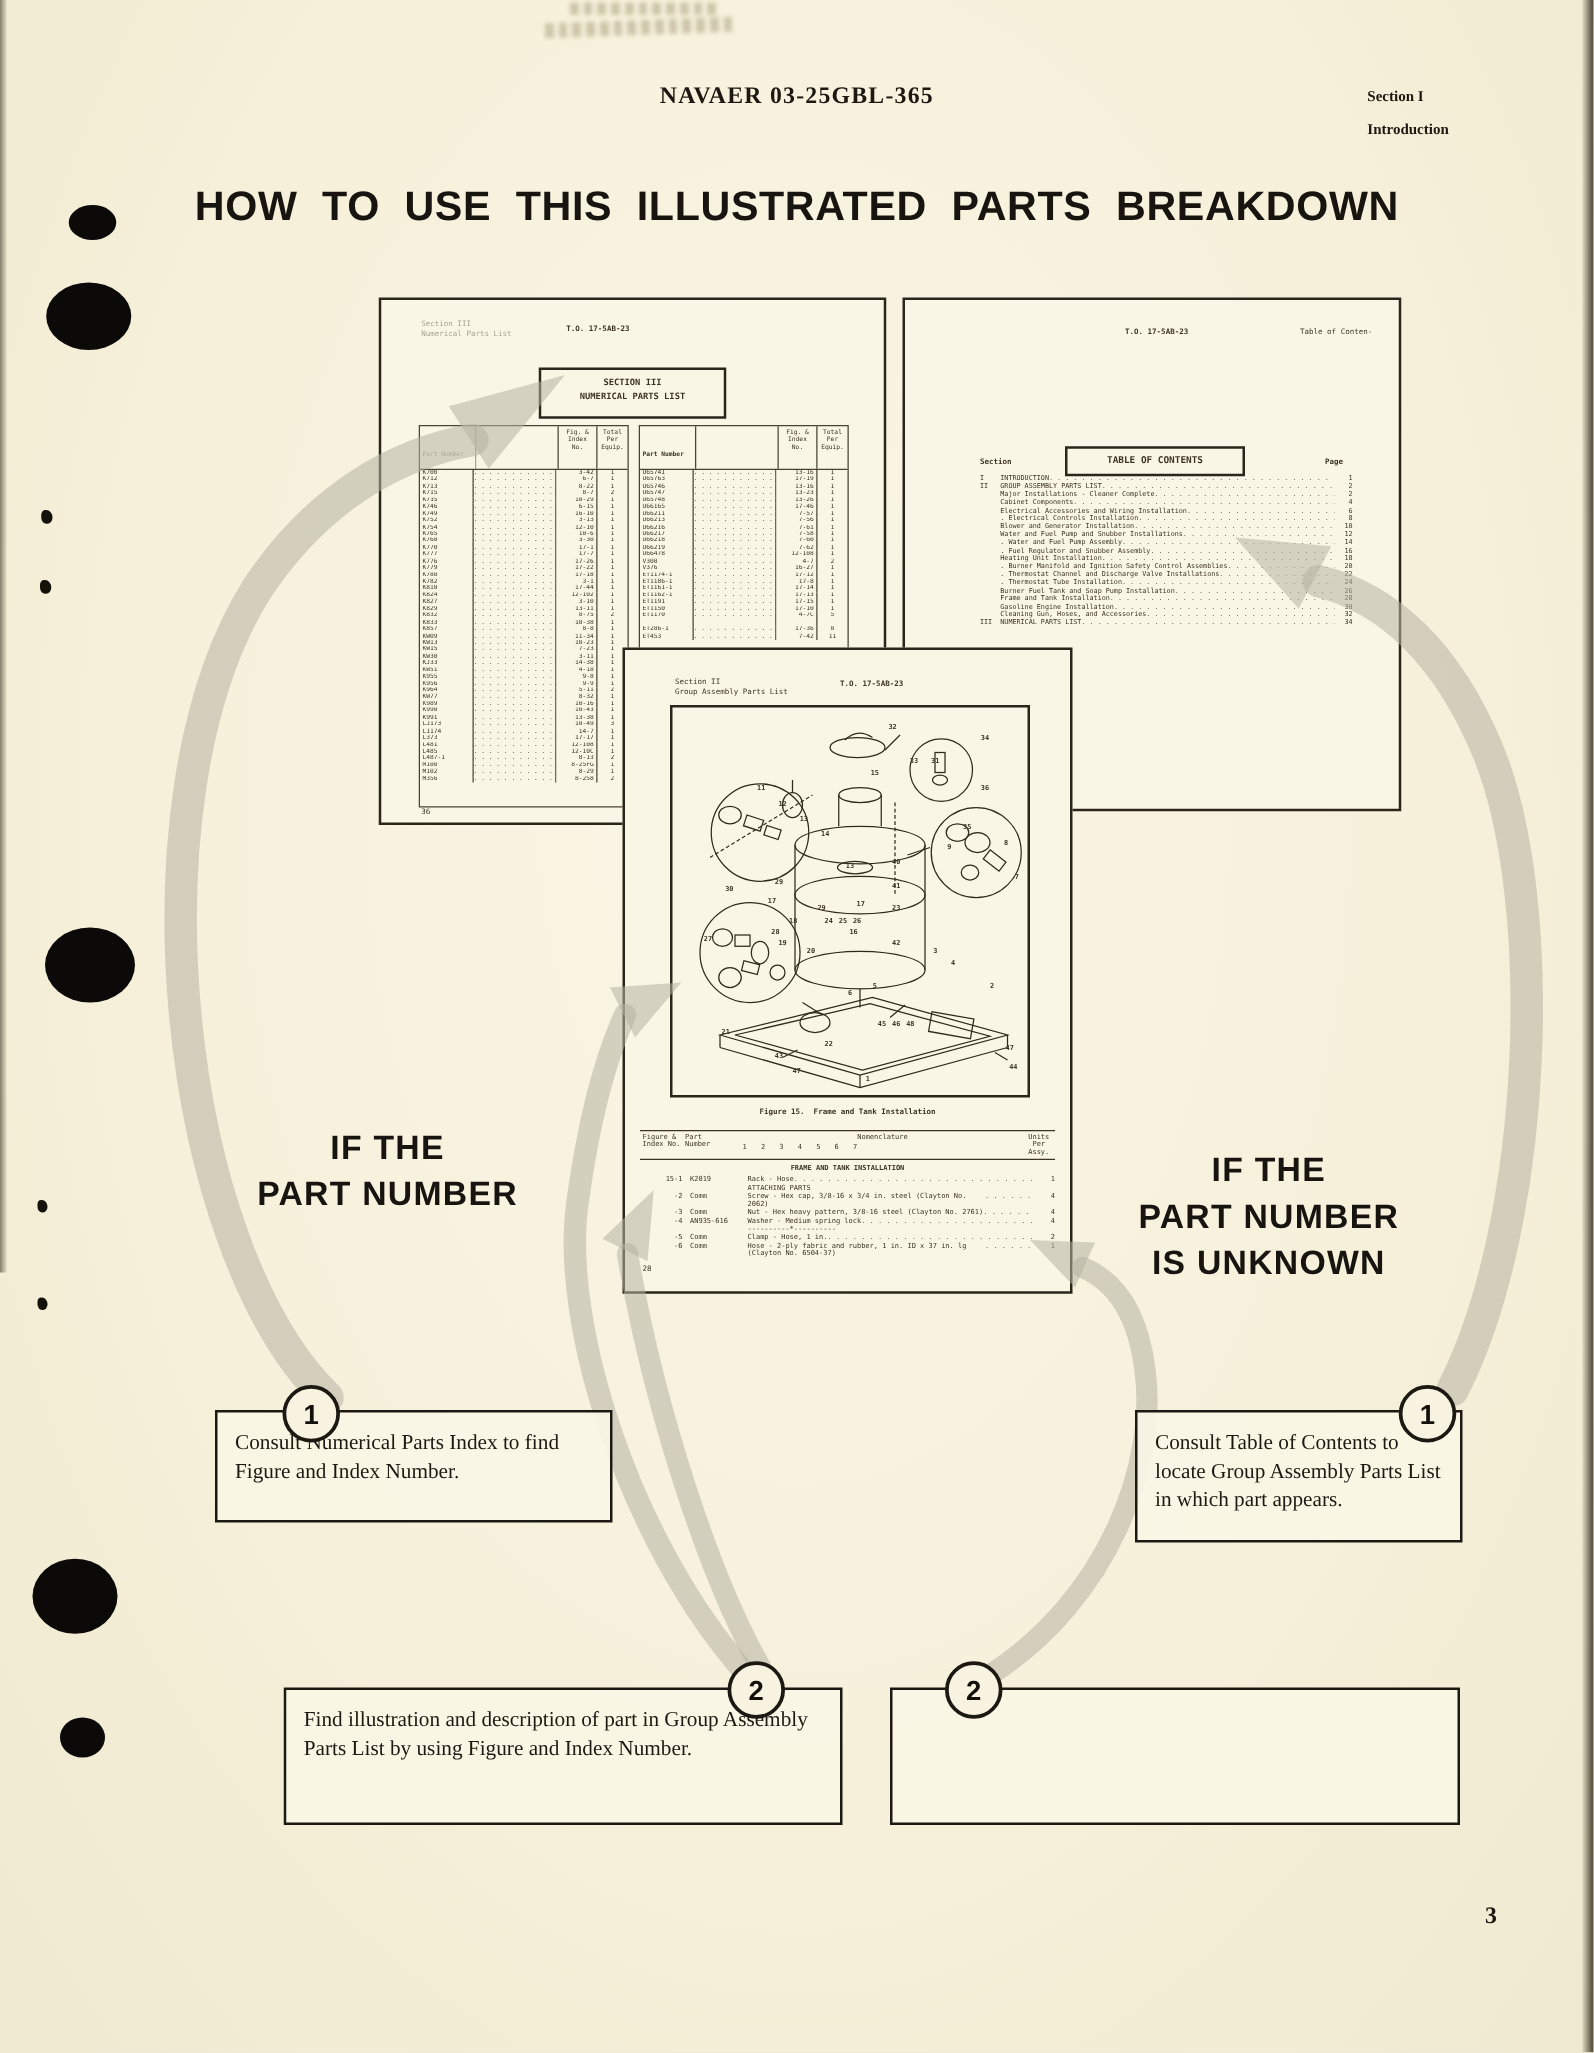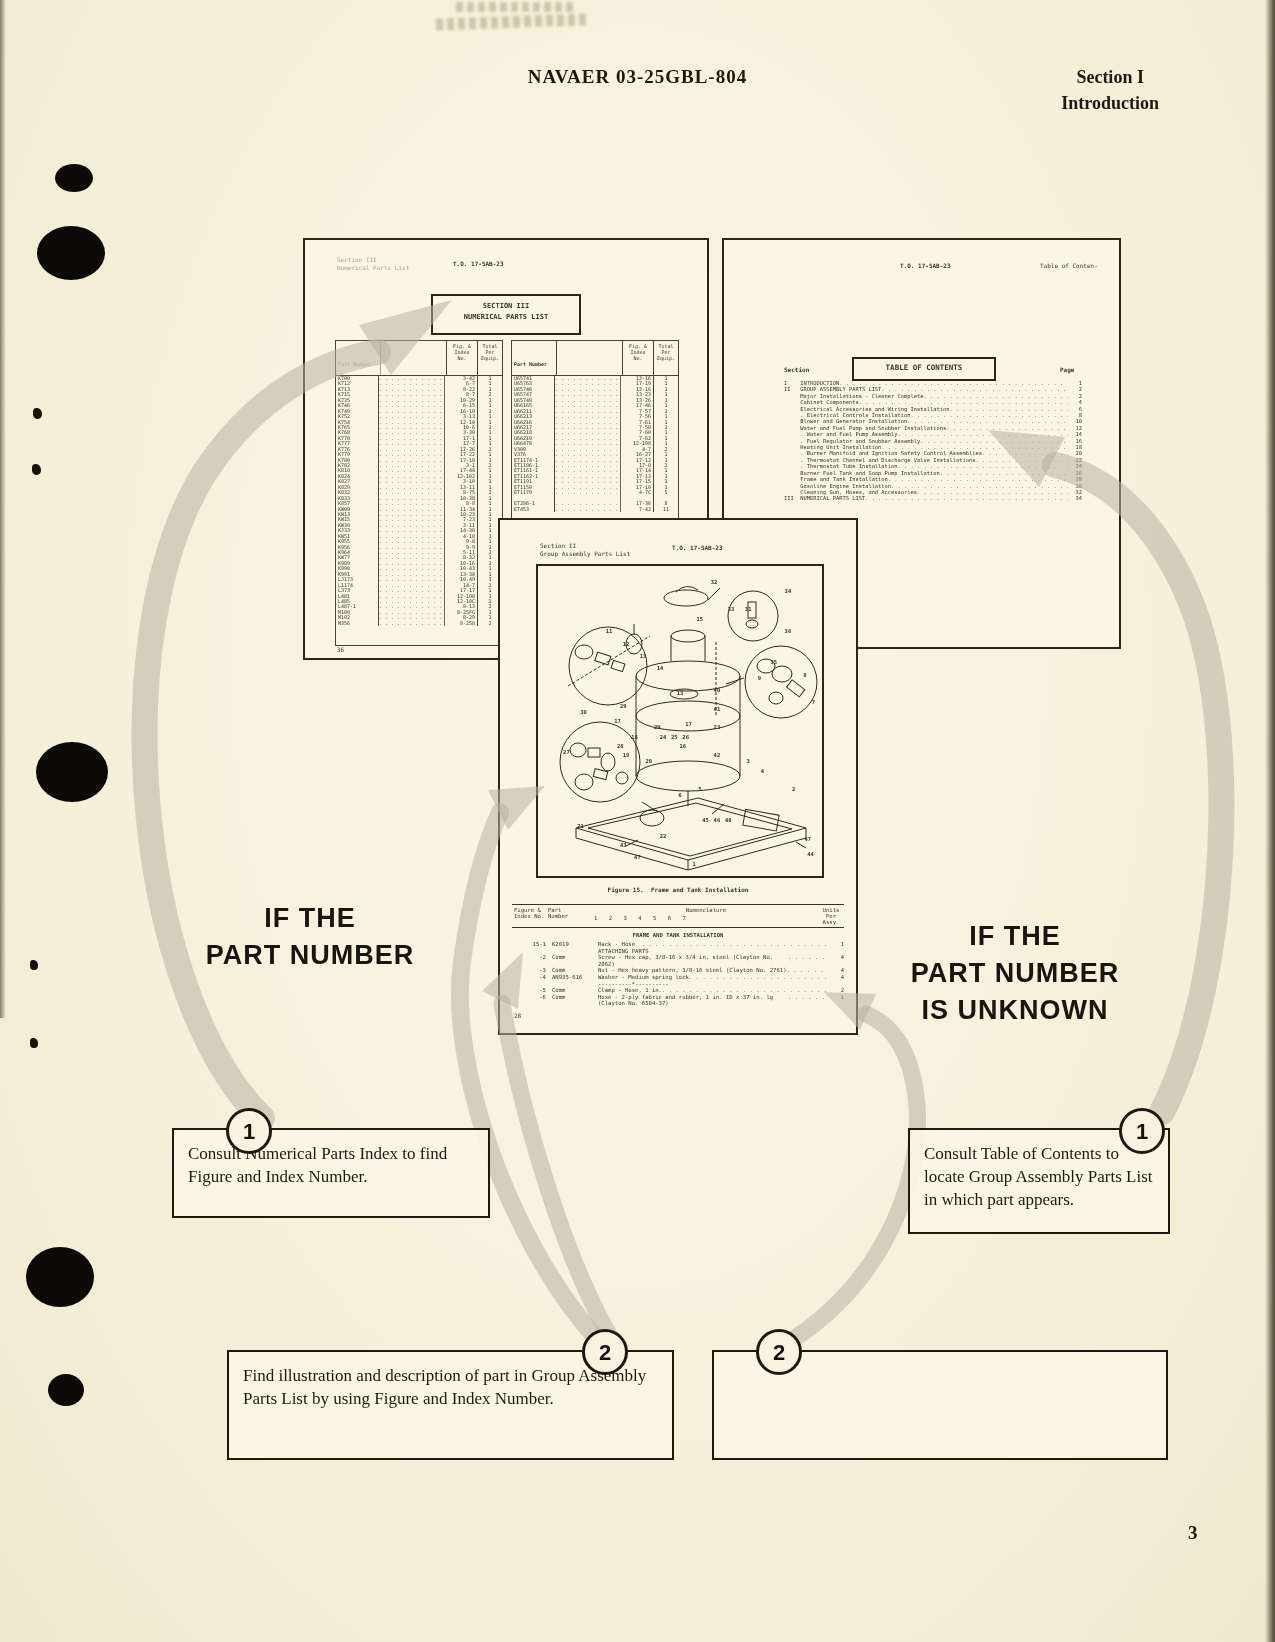--- a/index.html
+++ b/index.html
@@ -13,21 +13,21 @@
   .mark{position:absolute;background:#141209;border-radius:40% 60% 50% 50%;}
   .edge-r{position:absolute;right:0;top:0;width:10px;height:100%;
           background:linear-gradient(to right, rgba(40,35,20,0) 0%, rgba(40,35,20,.75) 85%);}
   .edge-l{position:absolute;left:0;top:0;width:6px;height:62%;
           background:linear-gradient(to right, rgba(40,35,20,.55), rgba(40,35,20,0));}
   .stamp{position:absolute;filter:blur(1.6px);opacity:.38;background:
          repeating-linear-gradient(90deg,#8a8058 0 7px,transparent 7px 11px);}
   
   .doc-num{position:absolute;top:66px;left:0;width:100%;text-align:center;
            font-size:19px;letter-spacing:1px;font-weight:bold;}
-  .sec-block{position:absolute;top:64px;right:116px;text-align:center;font-size:18px;
+  .sec-block{position:absolute;top:64px;right:116px;text-align:left;font-size:12px;
              font-weight:bold;line-height:26px;}
   .main-title{position:absolute;top:146px;left:0;width:100%;text-align:center;
               font-family:"Liberation Sans",sans-serif;font-weight:bold;font-size:33px;
               letter-spacing:.5px;word-spacing:10px;color:#181510;}
   .page-num{position:absolute;left:1188px;top:1522px;font-size:19px;font-weight:bold;}
   
   .side-label{position:absolute;text-align:center;font-family:"Liberation Sans",sans-serif;
               font-weight:bold;font-size:27px;line-height:37px;letter-spacing:1px;color:#181510;}
   
   .tpage{position:absolute;background:#faf6e5;border:2px solid #2a261b;
@@ -102,25 +102,26 @@
   <div class="hole" style="left:48px;top:1374px;width:36px;height:32px;"></div>
   <div class="mark" style="left:33px;top:408px;width:9px;height:11px;"></div>
   <div class="mark" style="left:32px;top:464px;width:9px;height:11px;"></div>
   <div class="mark" style="left:30px;top:960px;width:8px;height:10px;"></div>
   <div class="mark" style="left:30px;top:1038px;width:8px;height:10px;"></div>
   <div class="edge-l"></div>
   <div class="edge-r"></div>
   <div class="stamp" style="left:456px;top:2px;width:120px;height:10px;"></div>
   <div class="stamp" style="left:436px;top:16px;width:150px;height:12px;transform:rotate(-2deg);"></div>
 
-  <div class="doc-num">NAVAER 03-25GBL-804</div>
+  <div class="doc-num">NAVAER 03-25GBL-365</div>
   <div class="sec-block">
     <div>Section I</div>
     <div>Introduction</div>
   </div>
+  <div class="main-title">HOW TO USE THIS ILLUSTRATED PARTS BREAKDOWN</div>
 
   <div class="tpage" style="left:266px;top:238px;width:402px;height:418px;margin-left:37px;">
     <div class="tiny faded" style="left:32px;top:16px;"><span>Section III</span>
 </div>
     <div class="tiny faded" style="left:32px;top:24px;">Numerical Parts List</div>
     <div class="tiny tinyb" style="left:148px;top:20px;">T.O. 17-5AB-23</div>
     <div class="boxed-title" style="left: 126px; top: 54px; width: 146px; height: 32px; font-size: 7px; line-height: 11px; padding-top: 5px; white-space: pre-line;">SECTION III
 NUMERICAL PARTS LIST</div>
 
     <div class="nplgroup" style="left:30px;top:100px;width:166px;height:304px;">

